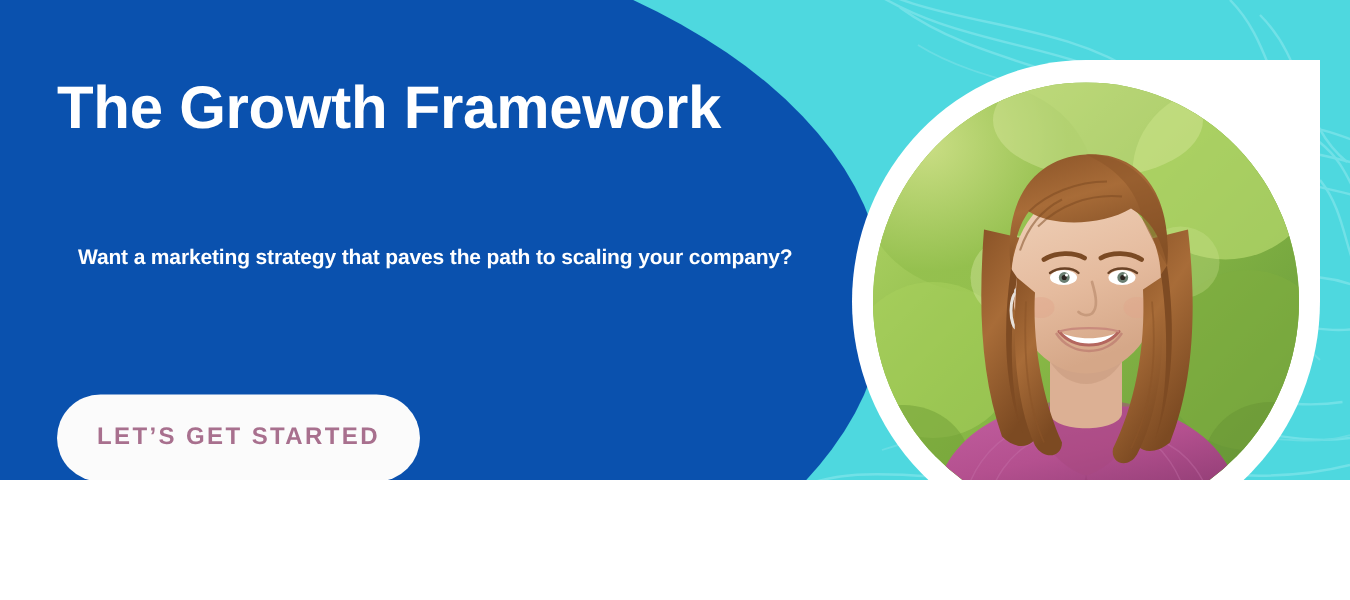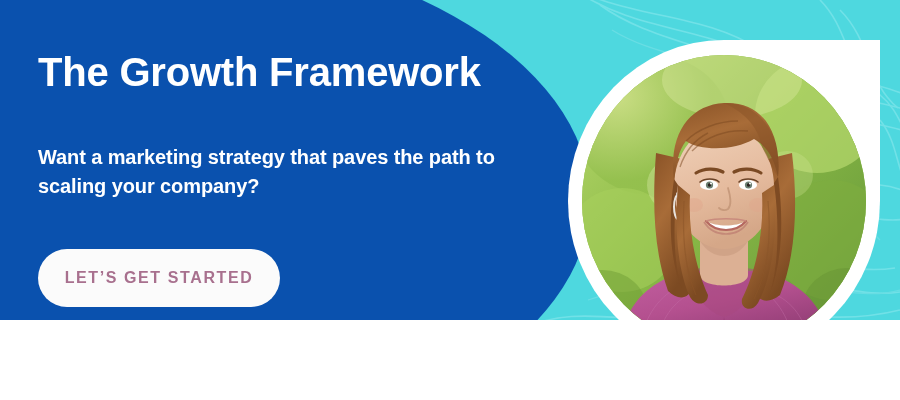--- a/index.html
+++ b/index.html
@@ -88,31 +88,31 @@
     font-size: 40px;
     line-height: 46px;
     font-weight: bold;
     color: #ffffff;
     letter-spacing: -0.2px;
   }
   .subhead {
     position: absolute;
     top: 143px;
     left: 0;
-    margin: 0;
+    margin: 14px;
     width: 482px;
-    font-size: 20px;
+    font-size: 14px;
     line-height: 29px;
     font-weight: bold;
     color: #ffffff;
     letter-spacing: -0.1px;
   }
   .cta-button {
     position: absolute;
-    top: 249px;
+    top: 263px;
     left: 0;
     width: 242px;
     height: 58px;
     background: #FBFBFB;
     border: none;
     border-radius: 29px;
     color: #A8708E;
     font-family: "Liberation Sans", sans-serif;
     font-size: 16px;
     font-weight: bold;

